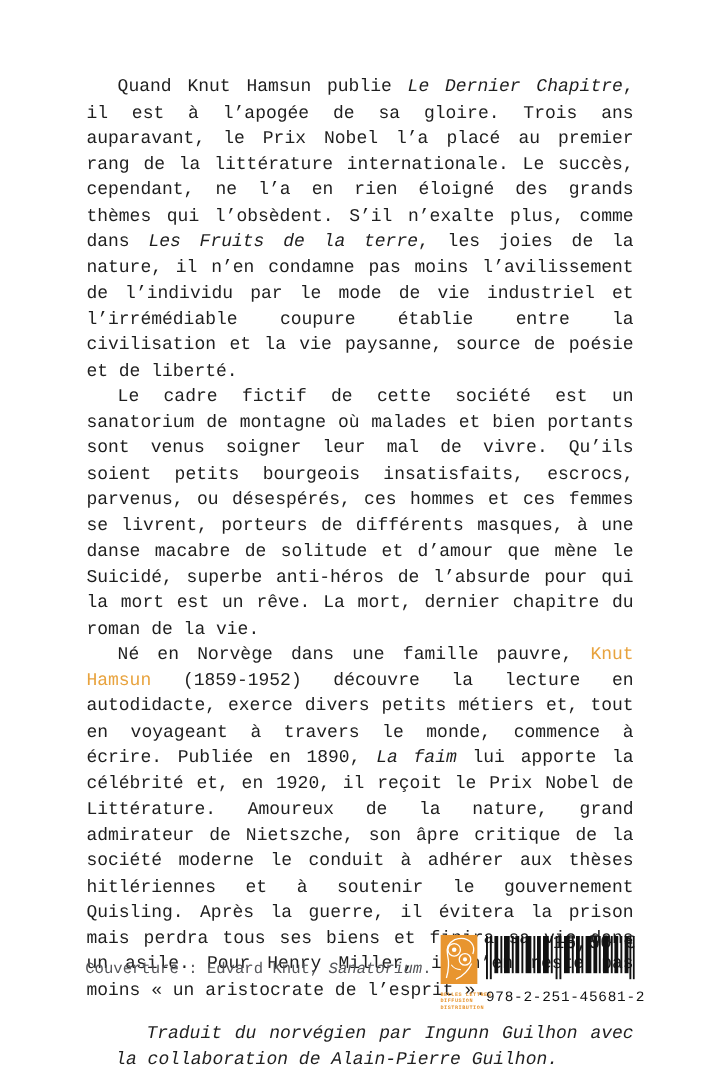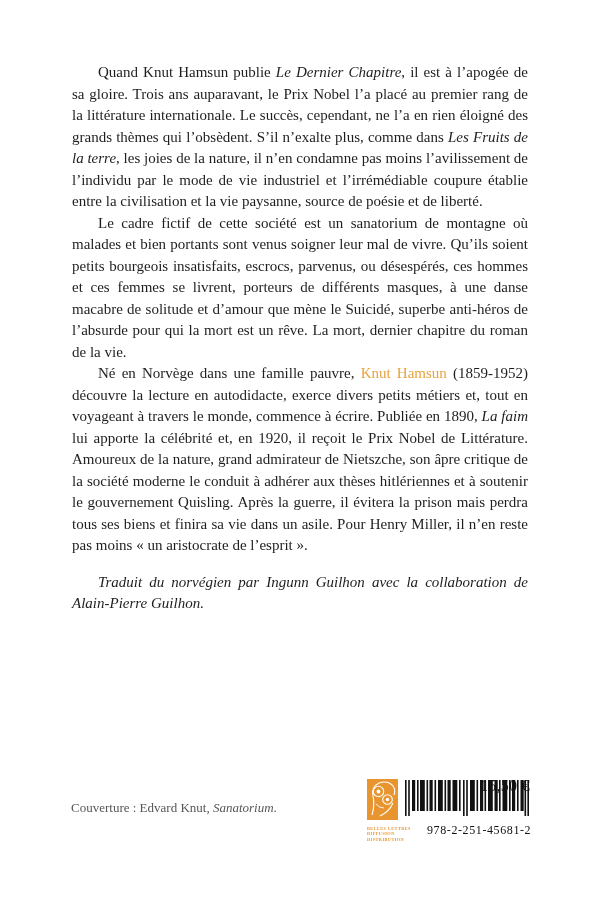--- a/index.html
+++ b/index.html
@@ -1,36 +1,36 @@
 <!DOCTYPE html>
 <html lang="fr"><head>
 <meta charset="utf-8">
 <style>
   html, body { margin: 0; padding: 0; background: #ffffff; }
   .page {
     position: relative;
     width: 600px;
     height: 906px;
     background: #ffffff;
-    font-family: Liberation Serif, serif;
+    font-family: Liberation Mono, monospace;
     color: #1e1e1e;
     overflow: hidden;
   }
   .synopsis {
     position: absolute;
     left: 72px;
     top: 62px;
     width: 456px;
     font-size: 15px;
     line-height: 21.5px;
     text-align: justify;
   }
   .synopsis p { margin: 0; text-indent: 26px; }
   .synopsis p.gap-small { }
-  .synopsis p.gap-mid { margin-top: 15px; }
+  .synopsis p.gap-mid { margin-top: 15px; margin-left: 24px; }
   .it { font-style: italic; }
   .accent { color: #E8A33E; }
   .translator { font-style: italic; }
   .price {
     position: absolute;
     top: 753px;
     right: 70px;
     font-size: 16px;
     letter-spacing: 0.3px;
     color: #1e1e1e;
@@ -56,21 +56,20 @@
     left: 405px;
     top: 780px;
     width: 126px;
   }
   .isbn {
     margin-top: 2px;
     font-size: 12px;
     letter-spacing: 0.6px;
     color: #111;
     white-space: nowrap;
-    margin-left: 22px;
   }
   .credits {
     position: absolute;
     left: 71px;
     top: 799px;
     width: 300px;
     font-size: 13px;
     line-height: 17.5px;
     color: #55565a;
   }

